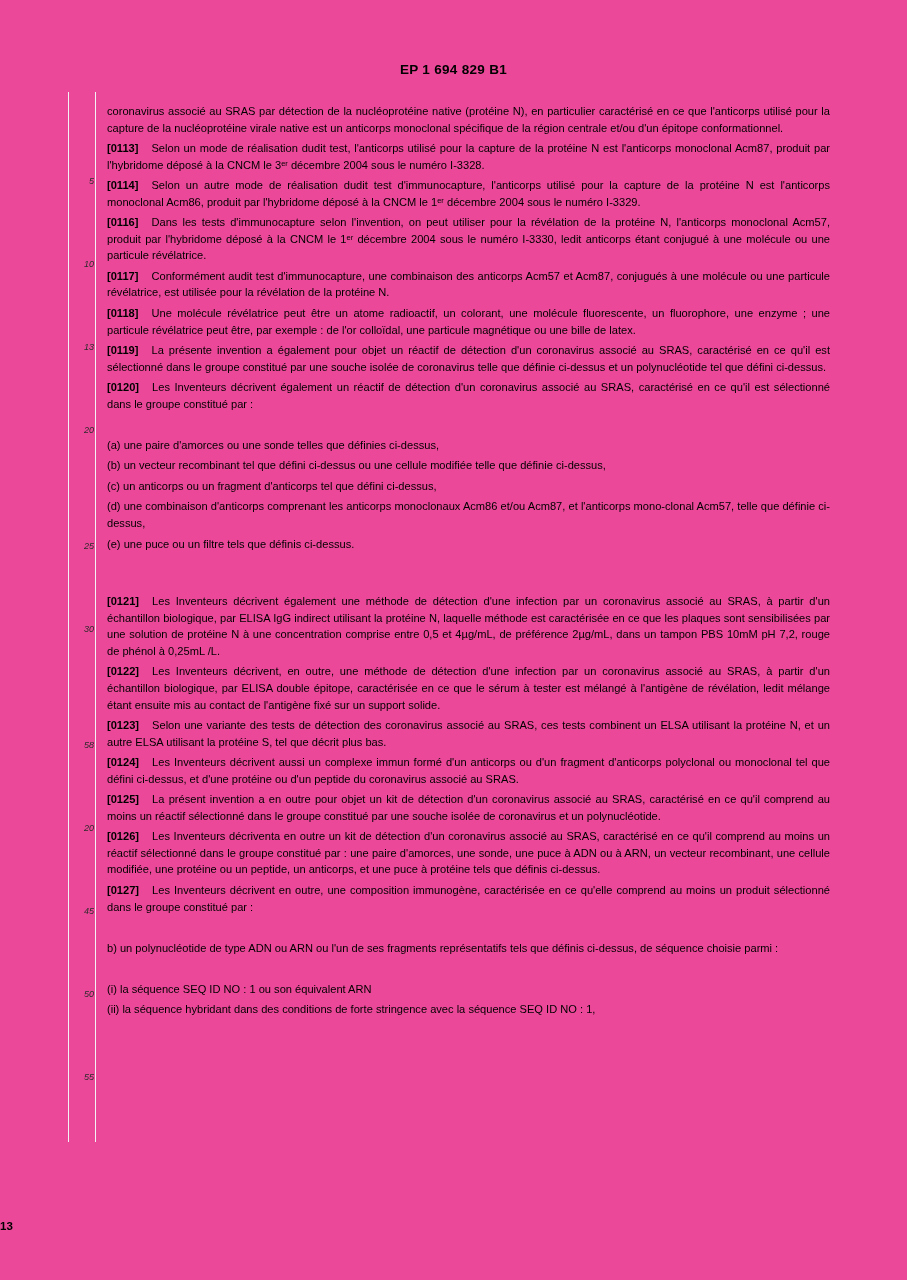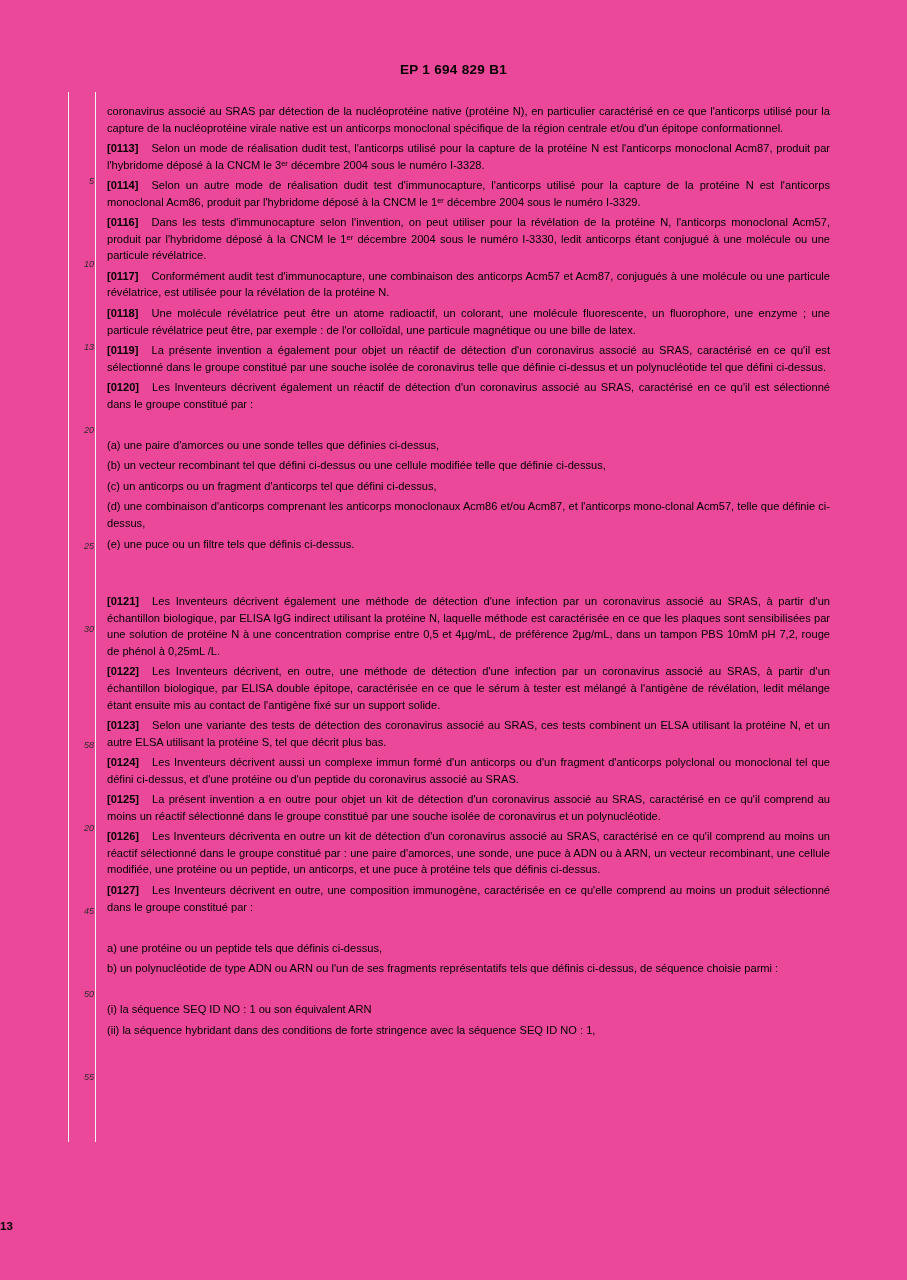--- a/index.html
+++ b/index.html
@@ -172,21 +172,20 @@
     <p class="tx"><span class="pn">[0124]</span><span class="gap"></span><span>Les Inventeurs décrivent aussi un complexe immun formé d'un anticorps ou d'un fragment d'anticorps polyclonal ou monoclonal tel que défini ci-dessus, et d'une protéine ou d'un peptide du coronavirus associé au SRAS.</span></p>
 
     <p class="tx"><span class="pn">[0125]</span><span class="gap"></span><span>La présent invention a en outre pour objet un kit de détection d'un coronavirus associé au SRAS, caractérisé en ce qu'il comprend au moins un réactif sélectionné dans le groupe constitué par une souche isolée de coronavirus et un polynucléotide.</span></p>
 
     <p class="tx"><span class="pn">[0126]</span><span class="gap"></span><span>Les Inventeurs décriventa en outre un kit de détection d'un coronavirus associé au SRAS, caractérisé en ce qu'il comprend au moins un réactif sélectionné dans le groupe constitué par : une paire d'amorces, une sonde, une puce à ADN ou à ARN, un vecteur recombinant, une cellule modifiée, une protéine ou un peptide, un anticorps, et une puce à protéine tels que définis ci-dessus.</span></p>
 
     <p class="tx"><span class="pn">[0127]</span><span class="gap"></span><span>Les Inventeurs décrivent en outre, une composition immunogène, caractérisée en ce qu'elle comprend au moins un produit sélectionné dans le groupe constitué par :</span></p>
 
     <div class="spacer-md"></div>
 
-    <p class="tx indent1">a) une protéine ou un peptide tels que définis ci-dessus,</p>
     <p class="tx indent1" style="text-align:justify">b) un polynucléotide de type ADN ou ARN ou l'un de ses fragments représentatifs tels que définis ci-dessus, de séquence choisie parmi :</p>
 
     <div class="spacer-md"></div>
 
     <p class="tx indent2">(i) la séquence SEQ ID NO : 1 ou son équivalent ARN</p>
     <p class="tx indent2">(ii) la séquence hybridant dans des conditions de forte stringence avec la séquence SEQ ID NO : 1,</p>
 
   </div>
 
   <div class="page-number">13</div>

